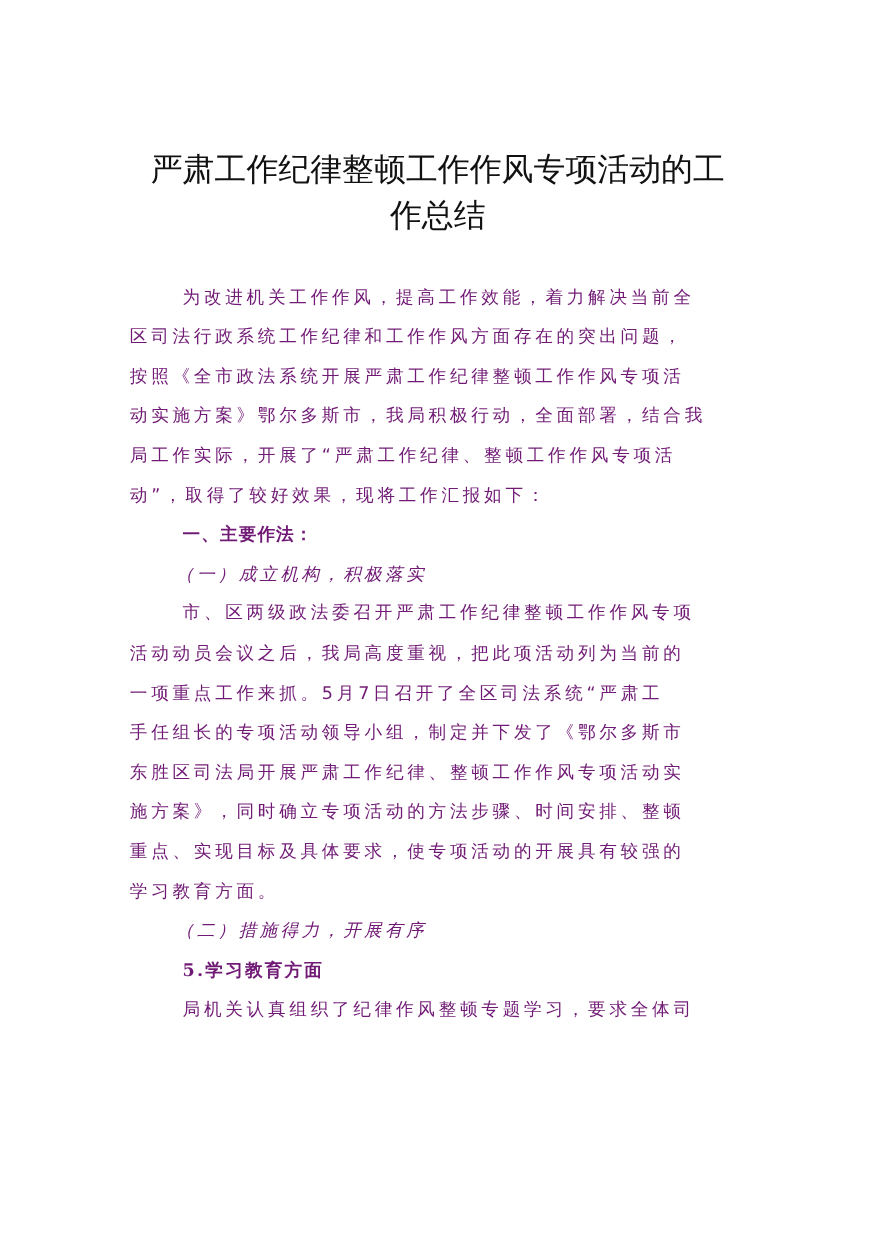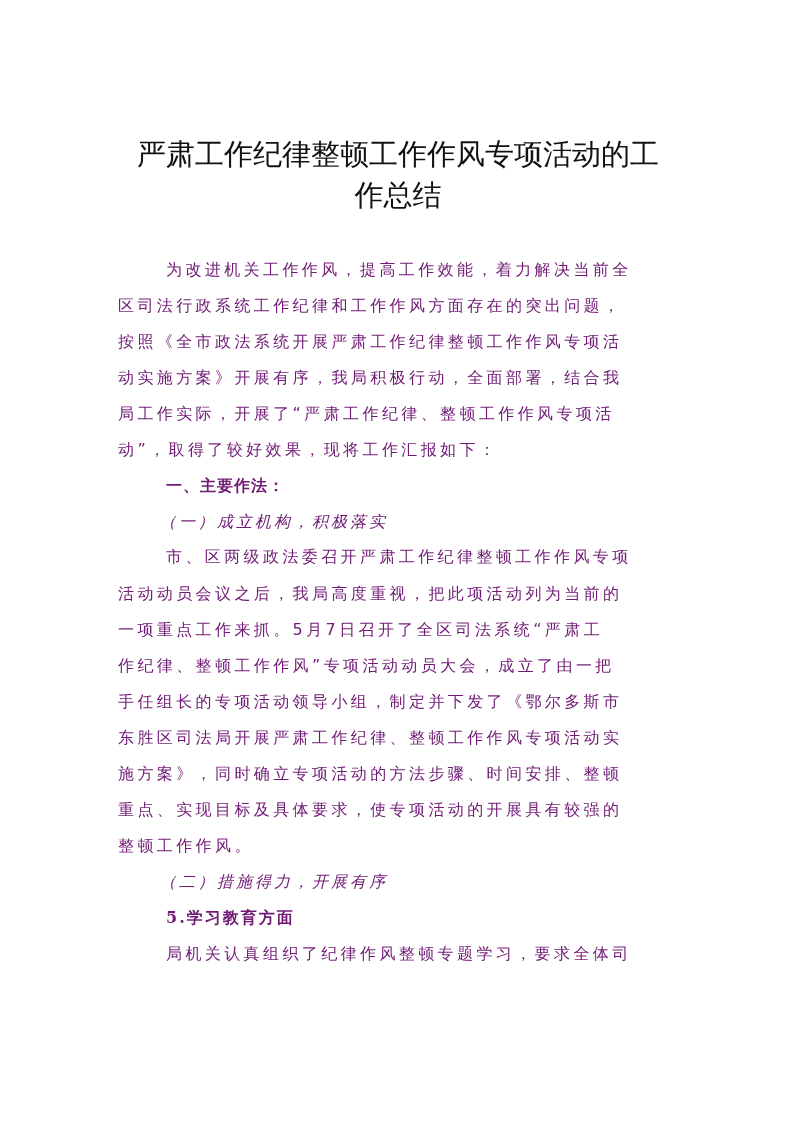--- a/index.html
+++ b/index.html
@@ -79,39 +79,38 @@
     <span class="line">严肃工作纪律整顿工作作风专项活动的工</span>
     <span class="line">作总结</span>
   </div>
 
   <div class="body-text">
 
     <div class="para-block">
       <span class="line" style="padding-left:48px;">为改进机关工作作风，提高工作效能，着力解决当前全</span>
       <span class="line">区司法行政系统工作纪律和工作作风方面存在的突出问题，</span>
       <span class="line">按照《全市政法系统开展严肃工作纪律整顿工作作风专项活</span>
-      <span class="line">动实施方案》开展有序，我局积极行动，全面部署，结合我</span>
+      <span class="line">动实施方案》鄂尔多斯市，我局积极行动，全面部署，结合我</span>
       <span class="line">局工作实际，开展了“严肃工作纪律、整顿工作作风专项活</span>
       <span class="line">动”，取得了较好效果，现将工作汇报如下：</span>
     </div>
 
     <div class="heading1">一、主要作法：</div>
 
     <div class="heading2">（一）成立机构，积极落实</div>
 
     <div class="para-block">
       <span class="line" style="padding-left:48px;font-family:Liberation Mono, monospace;">市、区两级政法委召开严肃工作纪律整顿工作作风专项</span>
       <span class="line">活动动员会议之后，我局高度重视，把此项活动列为当前的</span>
       <span class="line">一项重点工作来抓。5月7日召开了全区司法系统“严肃工</span>
-      <span class="line">作纪律、整顿工作作风”专项活动动员大会，成立了由一把</span>
       <span class="line">手任组长的专项活动领导小组，制定并下发了《鄂尔多斯市</span>
       <span class="line">东胜区司法局开展严肃工作纪律、整顿工作作风专项活动实</span>
       <span class="line">施方案》，同时确立专项活动的方法步骤、时间安排、整顿</span>
       <span class="line">重点、实现目标及具体要求，使专项活动的开展具有较强的</span>
-      <span class="line">整顿工作作风。</span>
+      <span class="line">学习教育方面。</span>
     </div>
 
     <div class="heading2">（二）措施得力，开展有序</div>
 
     <div class="heading3">5.学习教育方面</div>
 
     <div class="para-block">
       <span class="line" style="padding-left:48px;">局机关认真组织了纪律作风整顿专题学习，要求全体司</span>
     </div>
 

